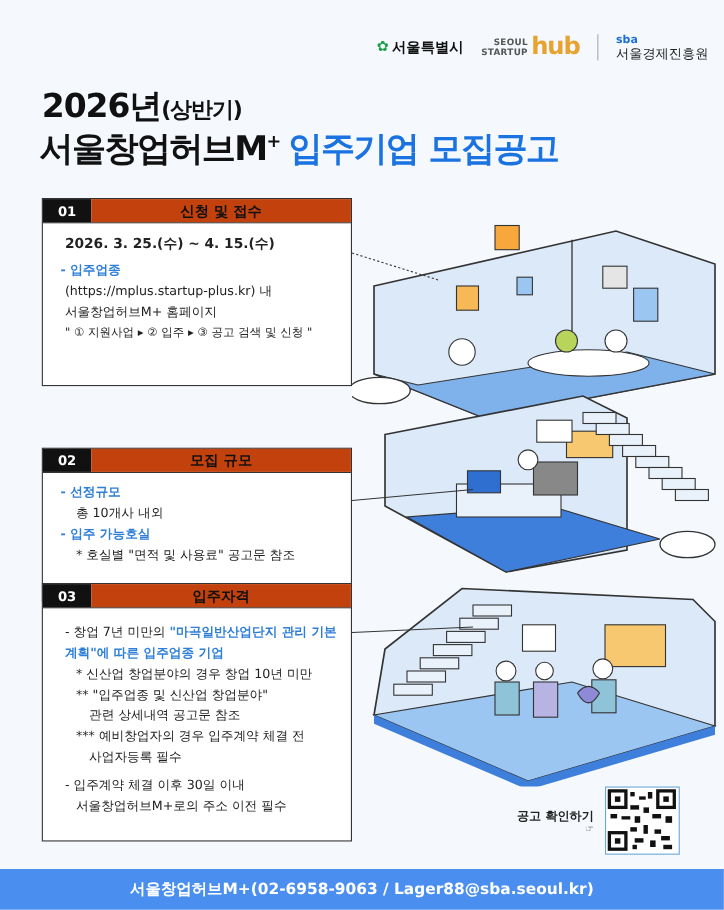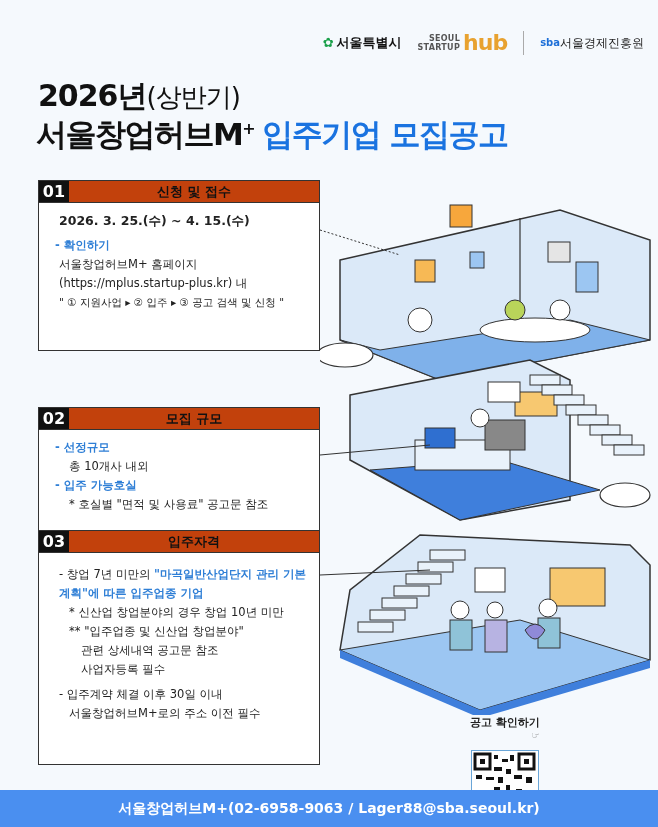--- a/index.html
+++ b/index.html
@@ -4,44 +4,44 @@
 <style>
   * { box-sizing: border-box; margin: 0; padding: 0; }
   body { width: 658px; height: 827px; background: #f5f9fd; font-family: "DejaVu Sans", sans-serif; position: relative; overflow: hidden; color: #222; }
   .logos { position: absolute; top: 30px; right: 14px; display: flex; align-items: center; gap: 16px; }
   .logo-seoul { display: flex; align-items: center; gap: 3px; font-size: 13px; font-weight: bold; color: #111; }
   .logo-seoul .mark { font-size: 13px; color: #1aa04a; }
   .logo-hub { display: flex; align-items: center; gap: 3px; }
   .hub-text { font-size: 8px; line-height: 9px; color: #555; font-weight: bold; text-align: right; letter-spacing: .3px; }
   .hub-word { font-size: 22px; font-weight: bold; color: #e8a230; letter-spacing: -1px; }
   .sep { width: 1px; height: 24px; background: #aaa; }
-  .logo-sba { display: flex; flex-direction: row; line-height: 12px; }
+  .logo-sba { display: flex; flex-direction: column; line-height: 12px; }
   .logo-sba .sba { color: #1d6fd8; font-size: 10px; font-weight: bold; }
   .logo-sba .name { font-size: 12px; color: #222; }
   .title1 { position: absolute; left: 38px; top: 76px; font-size: 30px; font-weight: bold; color: #111; letter-spacing: -1px; }
-  .title1 .paren { font-weight: normal; font-size: 26px; }
+  .title1 .paren { font-weight: bold; font-size: 20px; }
   .title2 { position: absolute; left: 36px; top: 114px; font-size: 31px; font-weight: bold; color: #111; letter-spacing: -1.5px; white-space: nowrap; }
   .title2 sup { font-size: 16px; }
   .title2 .blue { color: #1a73e0; margin-left: 8px; }
 
   .illus { position: absolute; left: 320px; top: 170px; width: 338px; height: 545px; }
   .box { position: absolute; left: 38px; background: #fff; border: 1.5px solid #333; }
   .box-head { display: flex; height: 22px; border-bottom: 1px solid #333; }
-  .box-num { width: 30px; background: #111; color: #fff; font-size: 16px; font-weight: bold; display: flex; align-items: center; justify-content: center; }
+  .box-num { width: 44px; background: #111; color: #fff; font-size: 12px; font-weight: bold; display: flex; align-items: center; justify-content: center; }
   .box-title { flex: 1; background: #c2410c; font-size: 13px; font-weight: bold; display: flex; align-items: center; justify-content: center; color: #111; }
   .box-body { padding: 8px 12px 8px 20px; font-size: 11.5px; line-height: 19px; }
   .sub { color: #2f7fd6; font-weight: bold; margin-left: -4px; }
   .val { color: #222; }
   .val.b { font-weight: bold; font-size: 12.5px; }
   .indent { padding-left: 10px; }
   .indent2 { padding-left: 22px; }
   .hl { color: #2f7fd6; font-weight: bold; }
   .gap { height: 6px; }
 
-  .qr-wrap { position: absolute; left: 470px; top: 715px; display: flex; align-items: center; gap: 10px; flex-direction: column; }
+  .qr-wrap { position: absolute; left: 470px; top: 715px; display: flex; align-items: center; gap: 10px; }
   .qr-label { font-size: 11px; font-weight: bold; text-align: right; }
   .qr-label .hand { display: block; font-size: 9px; color: #555; }
   .qr { width: 68px; height: 62px; background: #fff; border: 1.5px solid #6aa6d8; position: relative; }
   .footer { position: absolute; left: 0; bottom: 0; width: 658px; height: 37px; background: #4a8ff0; color: #fff; font-size: 14px; font-weight: bold; display: flex; align-items: center; justify-content: center; text-align: right; }
 </style>
 </head>
 <body>
 
 <div class="logos">
   <div class="logo-seoul">
@@ -138,23 +138,23 @@
 </svg>
 
 <div class="box" style="top:180px; width:282px; height:171px;">
   <div class="box-head">
     <div class="box-num">01</div>
     <div class="box-title">신청 및 접수</div>
   </div>
   <div class="box-body">
     <div class="val b">2026. 3. 25.(수) ~ 4. 15.(수)</div>
     <div class="gap"></div>
-    <div class="sub">- 확인하기</div>
+    <div class="sub">- 입주업종</div>
+    <div class="val">(https://mplus.startup-plus.kr) 내</div>
     <div class="val">서울창업허브M+ 홈페이지</div>
-    <div class="val">(https://mplus.startup-plus.kr) 내</div>
     <div class="val" style="white-space:nowrap; font-size:10.5px;">" ① 지원사업 ▸ ② 입주 ▸ ③ 공고 검색 및 신청 "</div>
   </div>
 </div>
 
 <div class="box" style="top:370px; width:282px; height:140px;margin-top:37px;">
   <div class="box-head">
     <div class="box-num">02</div>
     <div class="box-title">모집 규모</div>
   </div>
   <div class="box-body">
@@ -168,20 +168,21 @@
 <div class="box" style="top:530px; width:282px; height:235px;">
   <div class="box-head">
     <div class="box-num">03</div>
     <div class="box-title">입주자격</div>
   </div>
   <div class="box-body" style="padding-top:12px;">
     <div class="val"><span>- 창업 7년 미만의 </span><span class="hl">"마곡일반산업단지 관리 기본계획"에 따른 입주업종 기업</span></div>
     <div class="val indent">* 신산업 창업분야의 경우 창업 10년 미만</div>
     <div class="val indent">** "입주업종 및 신산업 창업분야"</div>
     <div class="val indent2">관련 상세내역 공고문 참조</div>
+    <div class="val indent">*** 예비창업자의 경우 입주계약 체결 전</div>
     <div class="val indent2">사업자등록 필수</div>
     <div class="gap"></div>
     <div class="val">- 입주계약 체결 이후 30일 이내</div>
     <div class="val indent">서울창업허브M+로의 주소 이전 필수</div>
   </div>
 </div>
 
 <div class="qr-wrap">
   <div class="qr-label">
     <span>공고 확인하기</span>

